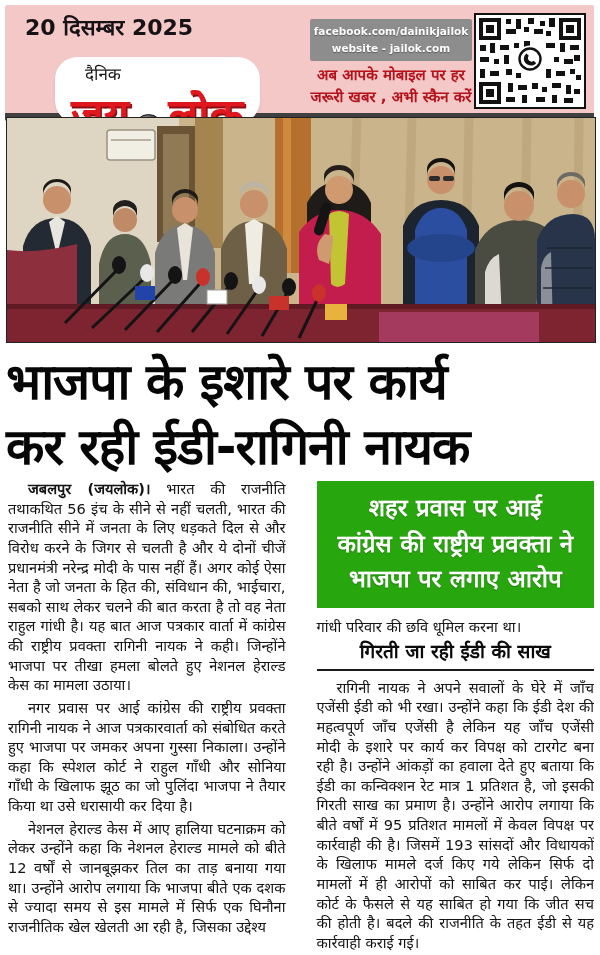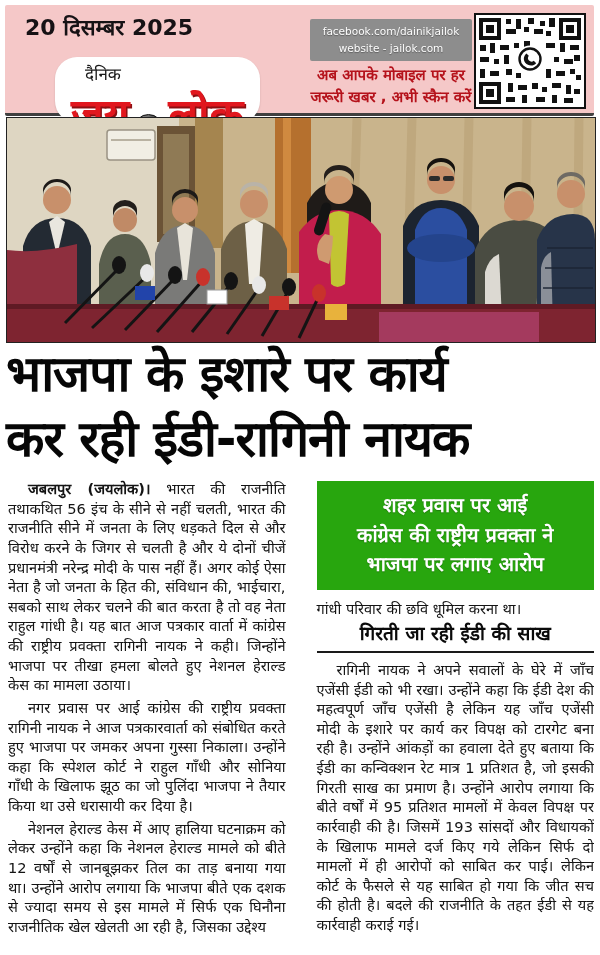--- a/index.html
+++ b/index.html
@@ -4,66 +4,66 @@
 <style>
   html,body{margin:0;padding:0;background:#ffffff;}
   .page{
     position:relative;width:600px;height:955px;background:#ffffff;
     font-family:"DejaVu Sans","Liberation Sans",sans-serif;
     overflow:hidden;color:#111;
   }
   
   .masthead{
     position:absolute;left:5px;top:5px;width:589px;height:108px;
-    background:#f5c8c8;border-bottom:3px solid #404040;border-radius:2px;
+    background:#f5c8c8;border-bottom:8px solid #404040;border-radius:2px;
   }
   .issue-date{
     position:absolute;left:20px;top:6px;font-size:22px;font-weight:bold;color:#161215;
     letter-spacing:0;
   }
   .logo-pill{
     position:absolute;left:50px;top:52px;width:205px;height:66px;background:#fff;
     border-radius:22px;box-shadow:0 1px 2px rgba(0,0,0,.15);
   }
   .logo-daily{margin:5px 0 0 30px;font-size:17px;color:#1a1a1a;}
   .logo-title{display:flex;align-items:flex-end;margin:-2px 0 0 16px;
     font-size:44px;font-weight:bold;color:#e1171e;
     text-shadow:1.5px 1.5px 0 #8d0f12;}
   .globe{width:27px;height:27px;border-radius:50%;margin:2px 5px 0 5px;
     background:radial-gradient(circle at 35% 30%,#8a8a8a 0 18%,#2d2d2d 60%,#111 100%);
     border:1px solid #0a0a0a;position:relative;}
   .globe:after{content:"";position:absolute;left:5px;top:6px;width:10px;height:7px;
     background:#cfcfcf;border-radius:50% 40% 60% 50%;}
   .social-stack{position:absolute;left:300px;top:14px;width:172px;text-align:center;}
   .fb-box{
-    background:#8d8d8d;color:#fdfdfd;font-weight:normal;font-size:10.5px;line-height:1.6;
+    background:#8d8d8d;color:#fdfdfd;font-weight:bold;font-size:10.5px;line-height:1.6;
     padding:4px 2px;border-radius:2px;width:158px;margin:0 auto;
     text-shadow:0 1px 1px rgba(0,0,0,.35);
   }
   .promo{margin-top:3px;color:#b5121b;font-weight:bold;font-size:15px;line-height:1.5;}
   .qr{position:absolute;right:8px;top:8px;width:112px;height:96px;background:#fff;
     border:2px solid #111;box-sizing:border-box;}
   
   .photo{position:absolute;left:6px;top:117px;width:588px;height:224px;margin:0;
     border:1px solid #222;box-sizing:content-box;background:#c9b48c;}
   .photo svg{display:block;}
   
   .headline{
-    position:absolute;left:0;top:342px;width:600px;padding:0 6px;box-sizing:border-box;
+    position:absolute;left:0;top:350px;width:600px;padding:0 6px;box-sizing:border-box;
     margin:0;font-size:50px;line-height:1.3;font-weight:bold;color:#060606;
     letter-spacing:-1px;
   }
   
   .cols{position:absolute;left:8px;top:479px;width:586px;height:472px;display:flex;gap:31px;overflow:hidden;}
   .col{width:286px;font-size:14.6px;line-height:1.345;text-align:justify;color:#141414;}
   .col p{margin:0 0 3px 0;text-indent:20px;}
   .dateline{font-weight:bold;}
   .green-box{
     background:#28a60e;color:#ffffff;text-align:center;font-weight:bold;
-    font-size:20px;line-height:1.48;padding:10px 2px;margin:2px 0 9px 0;
+    font-size:24px;line-height:1.48;padding:10px 2px;margin:2px 0 9px 0;
     text-shadow:0 1px 1px rgba(0,0,0,.25);
   }
   .p-tail{text-indent:0 !important;}
   .subhead{
     font-size:19px;font-weight:bold;color:#0a0a0a;text-align:center;
     margin:3px 0 7px 0;padding-bottom:4px;border-bottom:2px solid #1a1a1a;
   }
 </style>
 </head>
 <body>

